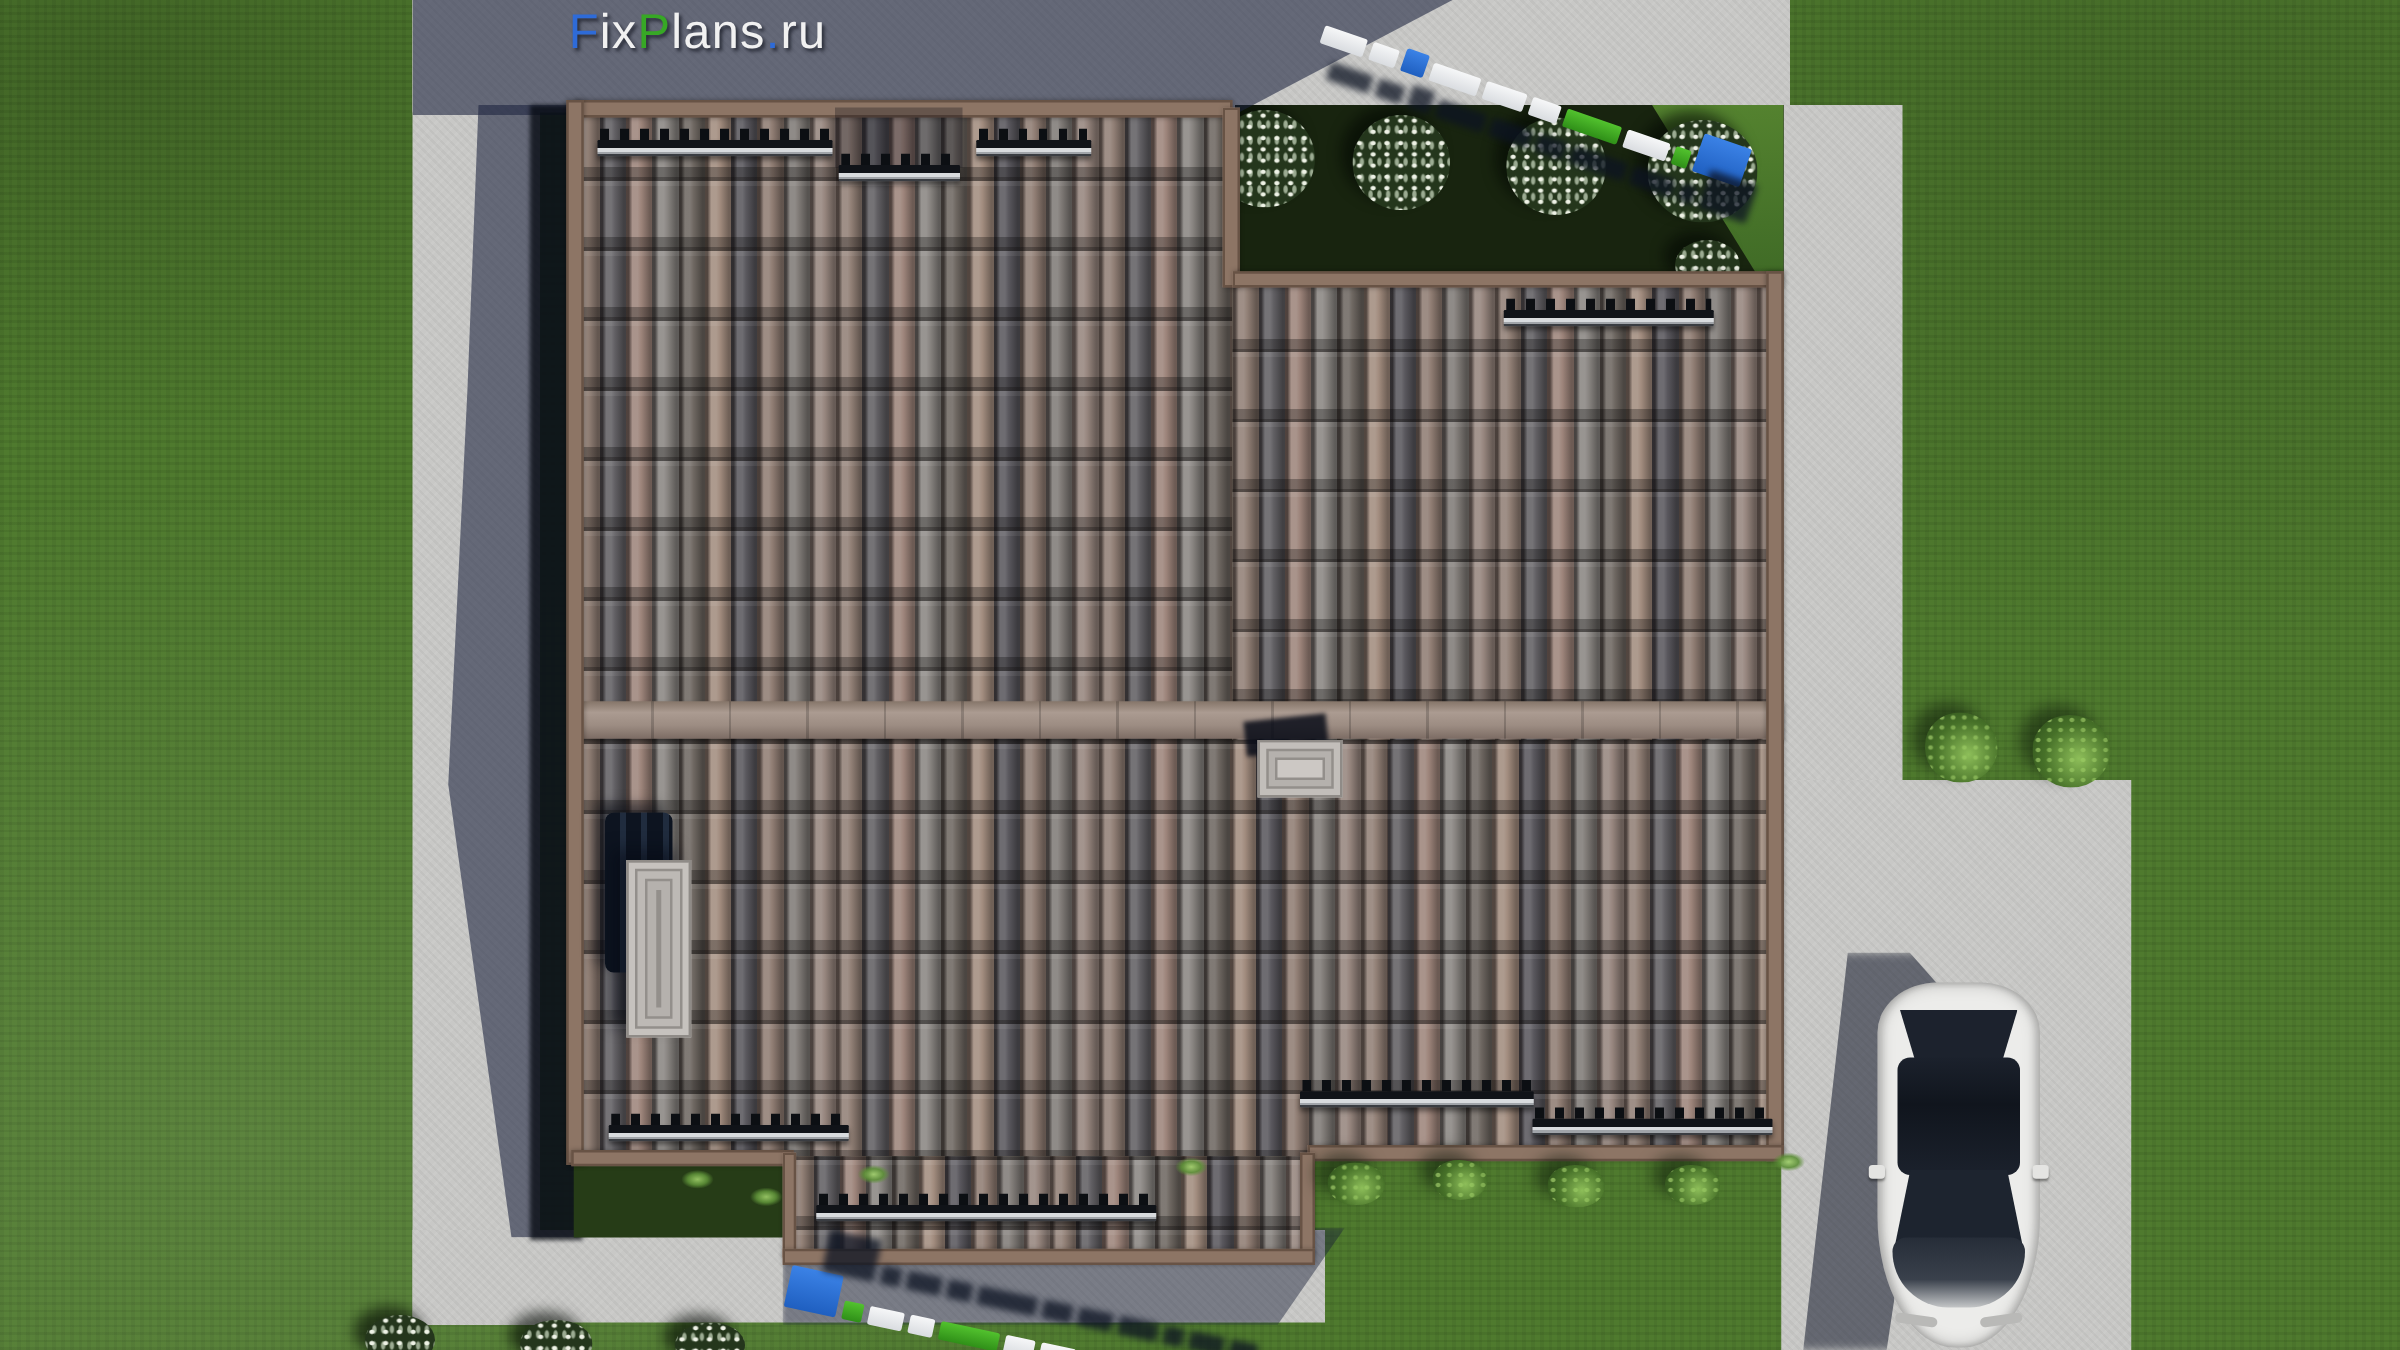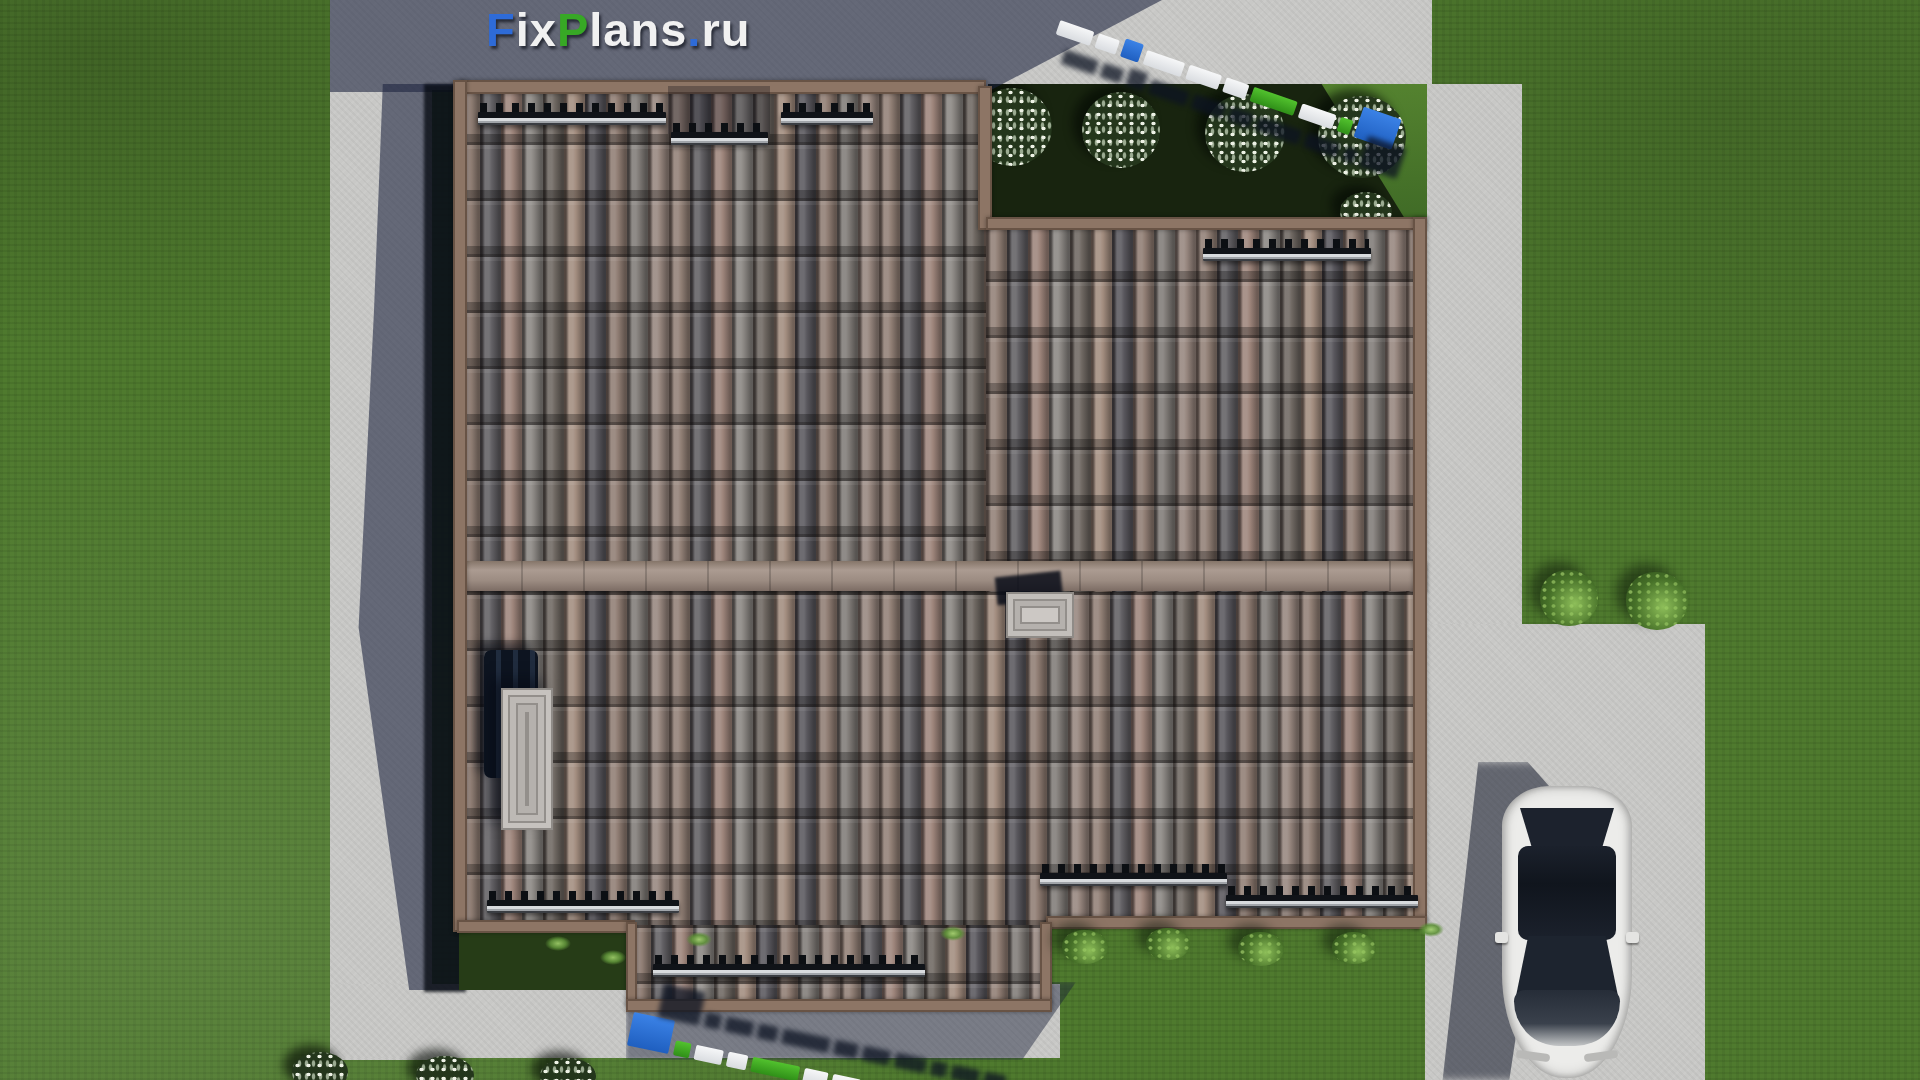--- a/index.html
+++ b/index.html
@@ -99,24 +99,23 @@
     background-size:100% 100%, 9px 8px;
     box-shadow:-10px -8px 12px rgba(10,20,8,0.5);
   }
   .tuft{
     width:26px;height:15px;border-radius:50%;
     background:radial-gradient(closest-side,#9fcf6a,#5d8f38 60%,rgba(93,143,56,0));
     filter:blur(0.5px);opacity:0.9;
   }
   
   #flat-logo{
-    font-weight:bold;font-size:47px;letter-spacing:1px;line-height:1;
+    font-weight:normal;font-size:39px;letter-spacing:1px;line-height:1;
     text-shadow:2px 3px 3px rgba(8,10,20,0.65);
     white-space:nowrap;
-    margin-left:31px;
   }
   .c-blue{color:#2e6bd8;} .c-green{color:#37a825;} .c-white{color:#f1f1f1;}
   
   .logo3d{display:flex;align-items:flex-end;gap:5px;}
   .logo3d .b{display:block;height:15px;border-radius:2px;}
   .b.white{background:linear-gradient(180deg,#f6f7f8,#d9dce0);}
   .b.blue{background:linear-gradient(180deg,#3b82e6,#1f5fc0);}
   .b.green{background:linear-gradient(180deg,#52c22e,#2f8f18);}
   .shadow-row .b{background:#0c1322 !important;}
   .shadow-row{filter:blur(2.5px);opacity:0.75;}

